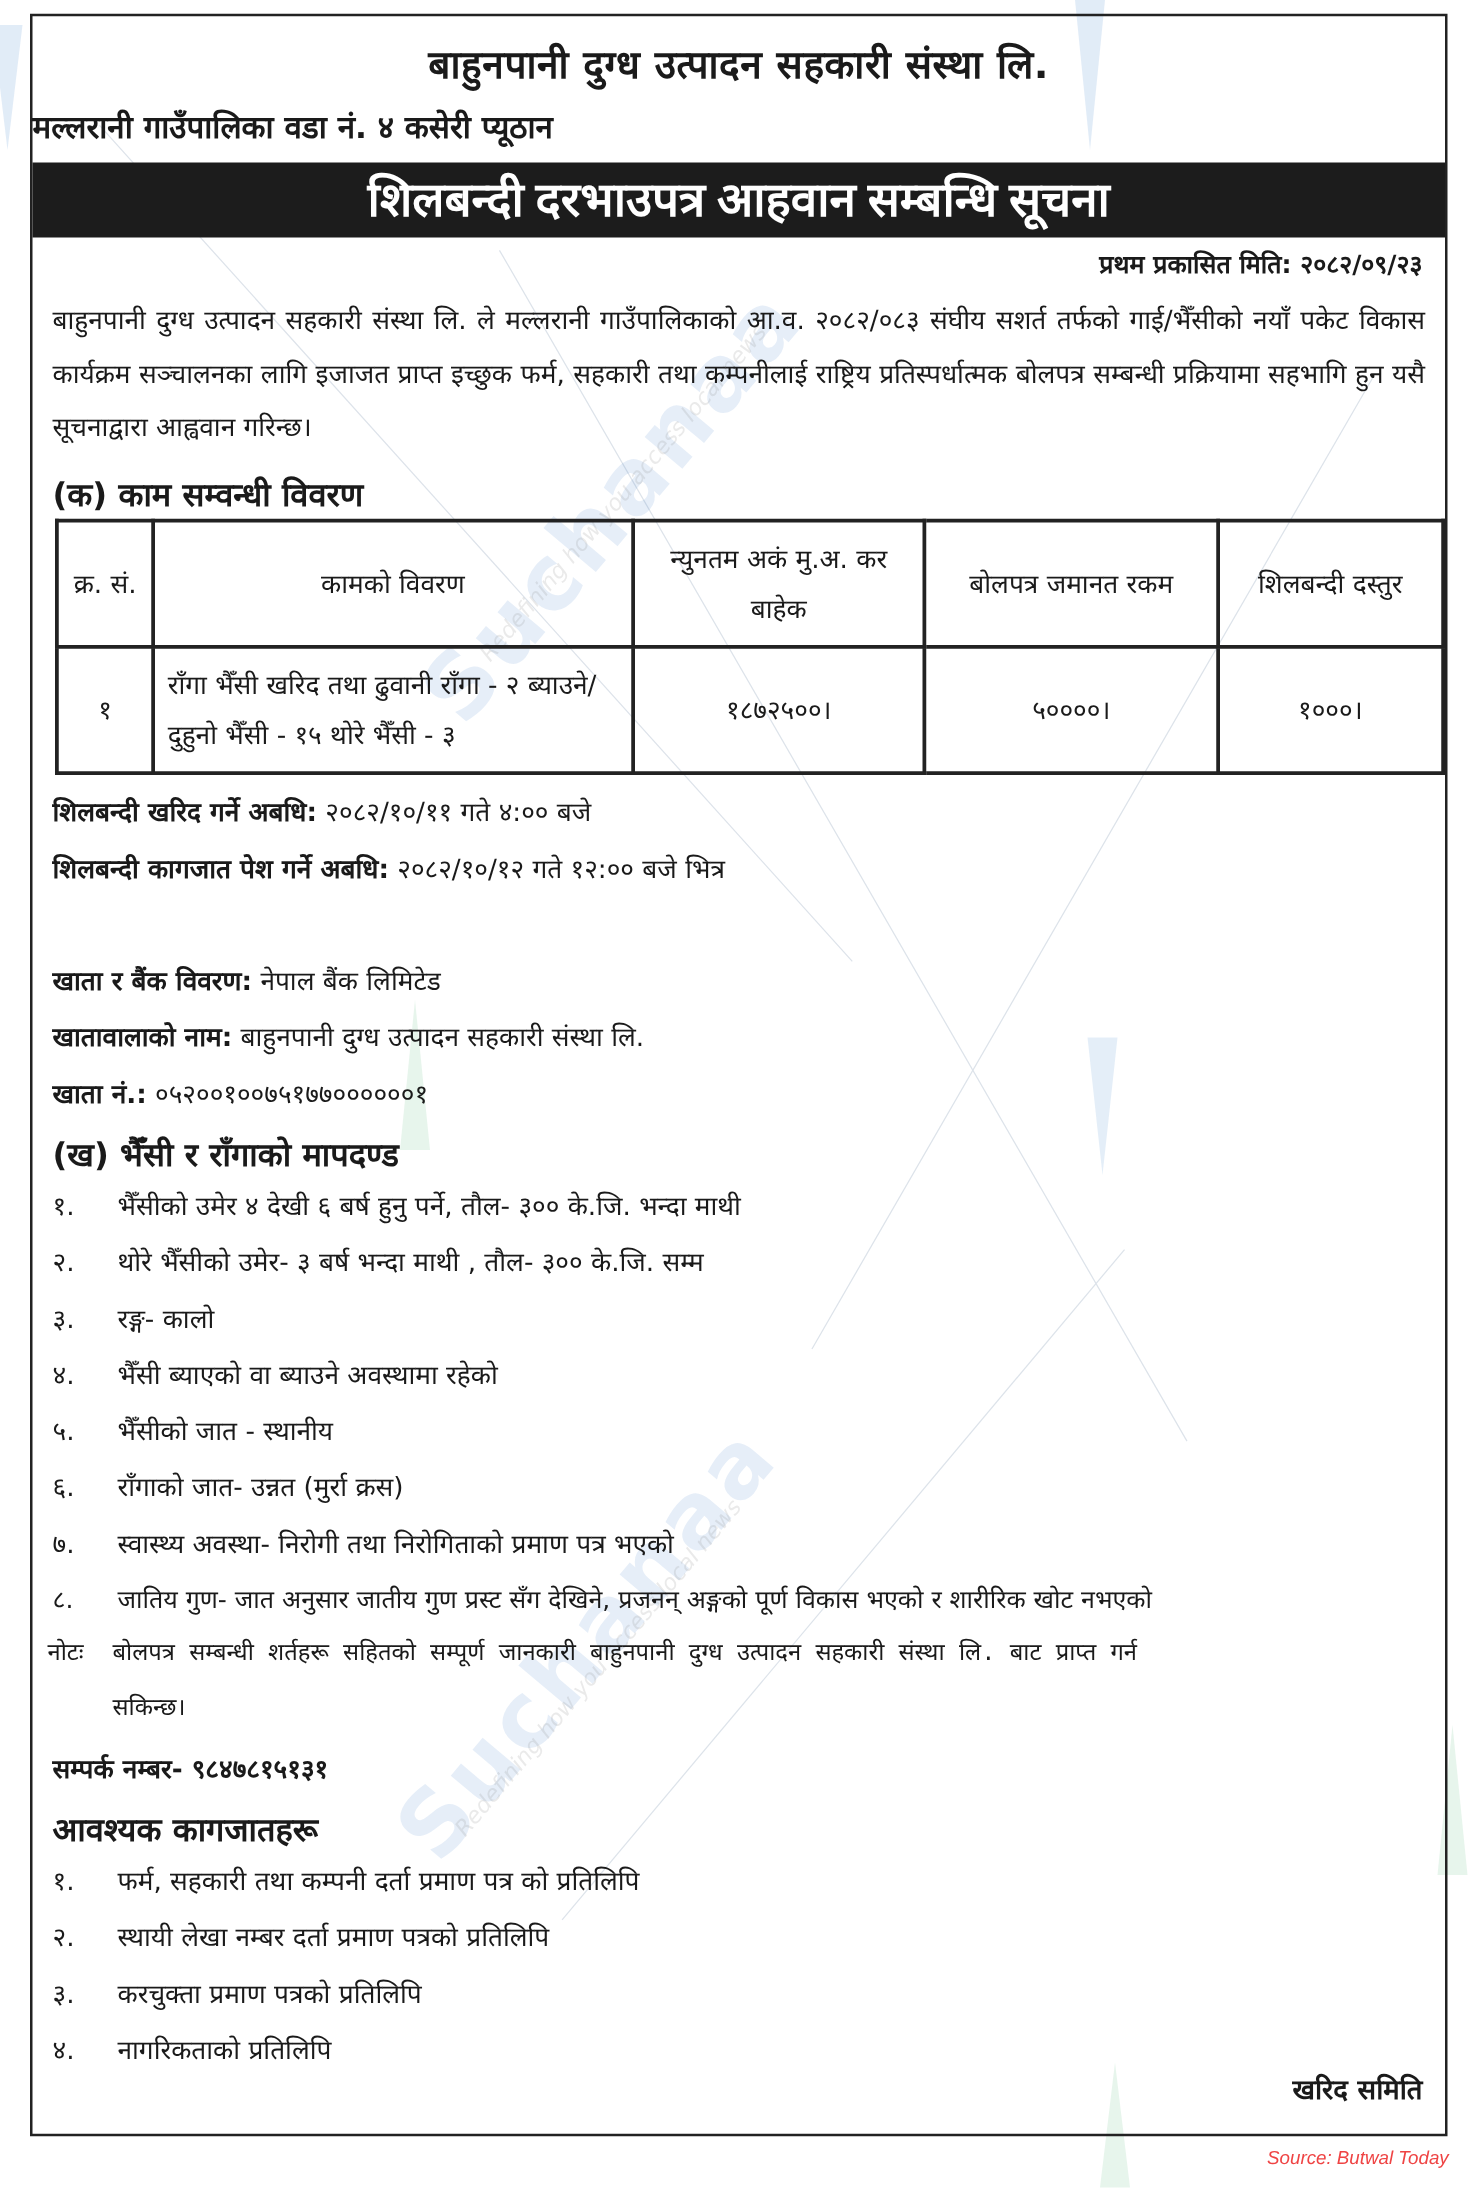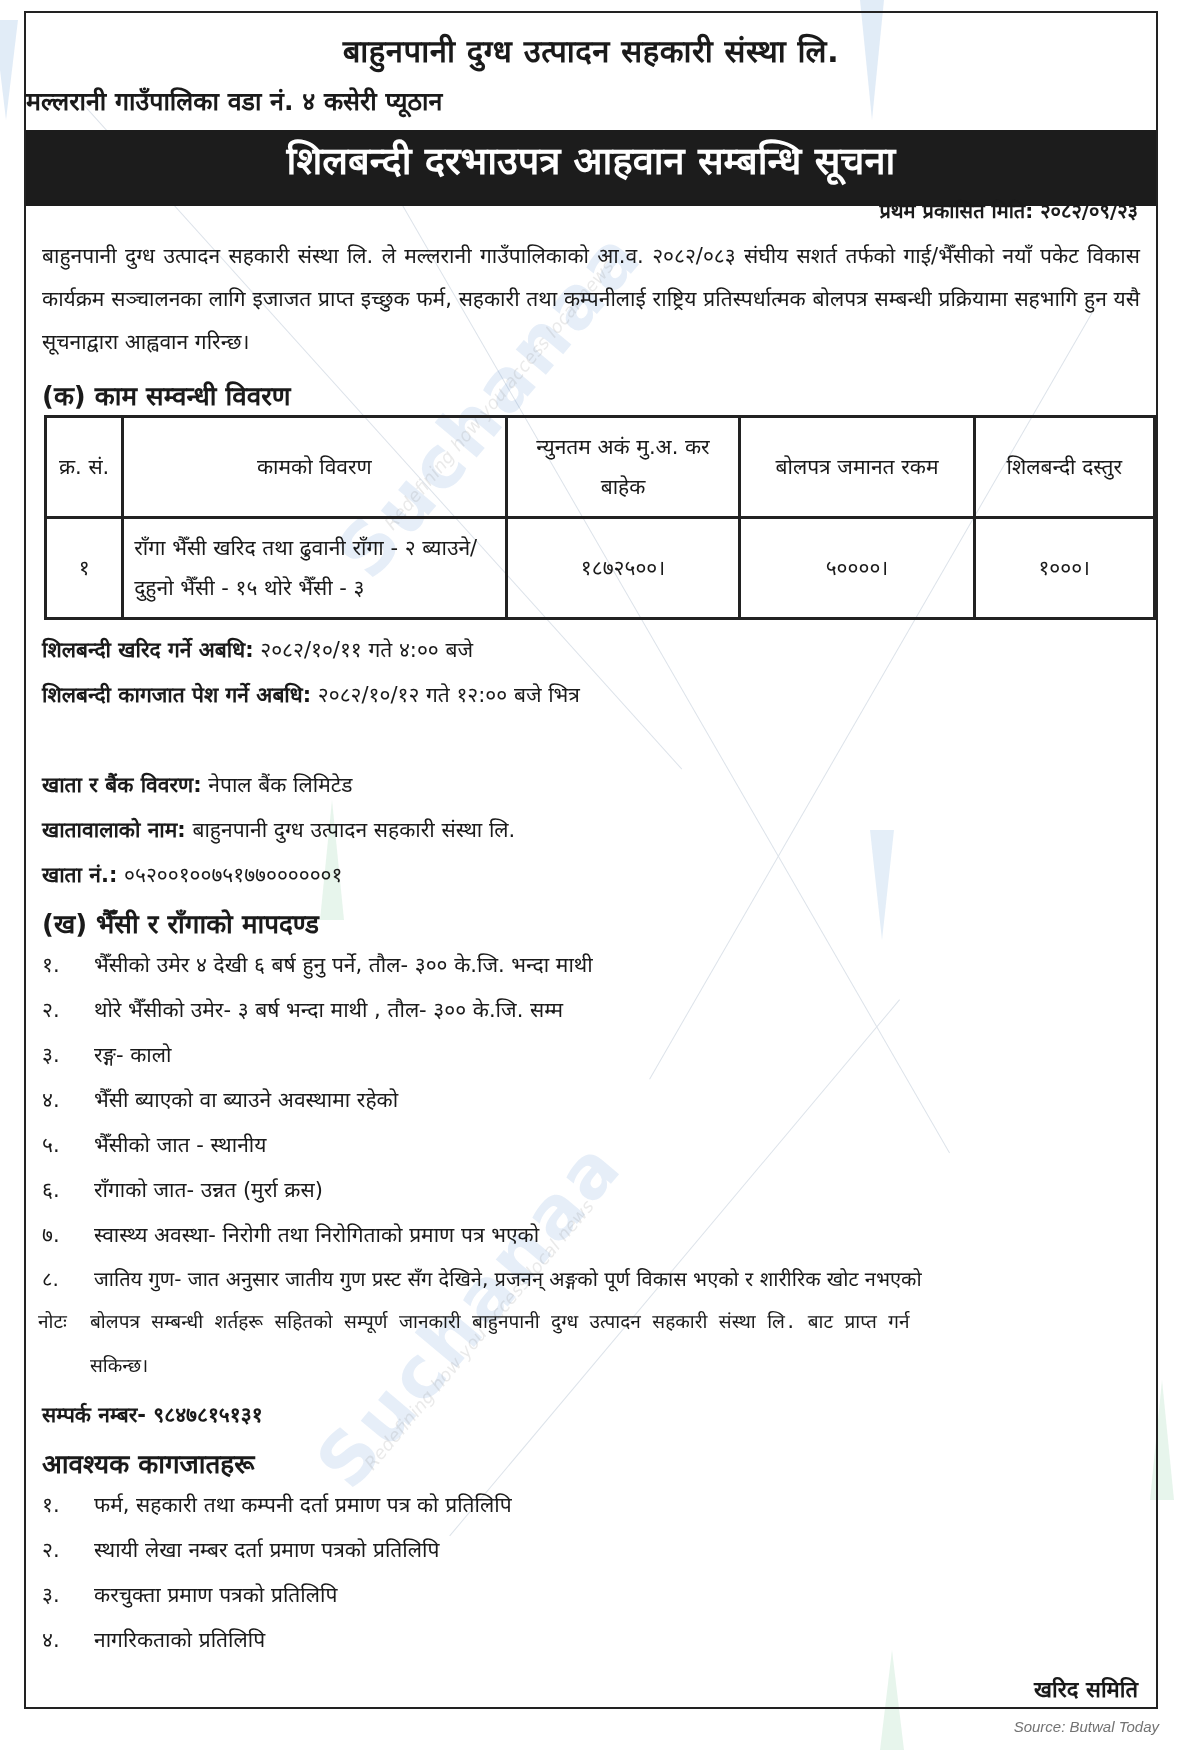--- a/index.html
+++ b/index.html
@@ -5,38 +5,38 @@
   html,body{margin:0;padding:0;}
   body{width:1181px;height:1750px;background:#ffffff;position:relative;overflow:hidden;font-family:"DejaVu Sans","Liberation Sans",sans-serif;color:#1a1a1a;}
   .wm{position:absolute;pointer-events:none;}
   .wm-line{position:absolute;height:1px;background:#dde3ea;transform-origin:0 0;}
   .wm-spike{position:absolute;width:0;height:0;border-left:12px solid transparent;border-right:12px solid transparent;}
   .wm-text{position:absolute;font-family:"DejaVu Sans",sans-serif;font-weight:bold;font-size:72px;color:rgba(60,120,200,0.13);transform:rotate(-50deg);transform-origin:0 0;letter-spacing:4px;}
   .wm-sub{position:absolute;font-family:"DejaVu Sans",sans-serif;font-style:italic;font-size:18px;color:rgba(140,140,140,0.18);transform:rotate(-50deg);transform-origin:0 0;}
   .frame{position:absolute;left:24px;top:11px;width:1134px;height:1698px;border:2px solid #222;box-sizing:border-box;}
   .org{position:absolute;left:0;right:0;top:16px;text-align:center;font-weight:bold;font-size:31px;letter-spacing:0.5px;}
   .addr{position:absolute;left:0;right:0;top:70px;text-align:left;font-weight:bold;font-size:25px;}
-  .banner{position:absolute;left:0;right:0;top:117px;height:76px;background:#1c1c1c;color:#fff;text-align:center;font-weight:bold;font-size:38px;line-height:62px;}
+  .banner{position:absolute;left:0;right:0;top:117px;height:60px;background:#1c1c1c;color:#fff;text-align:center;font-weight:bold;font-size:38px;line-height:62px;font-family:Liberation Serif, serif;}
   .pubdate{position:absolute;right:18px;top:184px;font-size:20px;font-weight:bold;}
   .intro{position:absolute;left:16px;right:16px;top:222px;font-size:21px;line-height:43px;text-align:justify;}
   .sec{position:absolute;left:16px;font-size:26px;font-weight:bold;}
   table.work{position:absolute;left:18px;top:402px;width:1112px;border-collapse:collapse;font-size:21px;}
   table.work td, table.work th{border:3px solid #222;text-align:center;vertical-align:middle;font-weight:normal;}
   table.work th{height:96px;line-height:40px;}
   table.work td{height:96px;line-height:40px;}
   table.work td.desc{text-align:left;padding-left:10px;}
   .kv{position:absolute;left:16px;font-size:21px;white-space:nowrap;}
   .kv b{font-weight:bold;}
   .item{position:absolute;left:16px;right:16px;font-size:21px;white-space:nowrap;}
   .item .n{display:inline-block;width:52px;}
   .note{position:absolute;left:12px;right:16px;font-size:19px;line-height:44px;font-family:Liberation Mono, monospace;}
   .note .n{display:inline-block;width:52px;}
   .note .cont{padding-left:52px;display:block;}
   .sign{position:absolute;right:18px;top:1653px;font-weight:bold;font-size:22px;}
-  .source{position:absolute;right:22px;top:1718px;font-style:italic;font-size:15px;color:#737373;font-family:"Liberation Sans",sans-serif;}
+  .source{position:absolute;right:22px;top:1718px;font-style:italic;font-size:15px;color:#ef4444;font-family:"Liberation Sans",sans-serif;}
 </style>
 </head>
 <body>
 
 <div class="wm" style="left:0;top:0;width:1181px;height:1750px;">
   <div class="wm-line" style="left:80px;top:100px;width:900px;transform:rotate(48deg);"></div>
   <div class="wm-line" style="left:1100px;top:300px;width:900px;transform:rotate(120deg);"></div>
   <div class="wm-line" style="left:400px;top:200px;width:1100px;transform:rotate(60deg);"></div>
   <div class="wm-line" style="left:900px;top:1000px;width:700px;transform:rotate(130deg);"></div>
   <div class="wm-spike" style="left:860px;top:0;border-top:120px solid rgba(90,150,210,0.18);"></div>
@@ -102,16 +102,16 @@
   </div>
 
   <div class="kv" style="top:1387px;font-weight:bold;">सम्पर्क नम्बर- ९८४७८१५१३१</div>
 
   <div class="sec" style="top:1432px;">आवश्यक कागजातहरू</div>
   <div class="item" style="top:1477px;"><span class="n">१.</span><span>फर्म, सहकारी तथा कम्पनी दर्ता प्रमाण पत्र को प्रतिलिपि</span></div>
   <div class="item" style="top:1522px;"><span class="n">२.</span><span>स्थायी लेखा नम्बर दर्ता प्रमाण पत्रको प्रतिलिपि</span></div>
   <div class="item" style="top:1567px;"><span class="n">३.</span><span>करचुक्ता प्रमाण पत्रको प्रतिलिपि</span></div>
   <div class="item" style="top:1612px;"><span class="n">४.</span><span>नागरिकताको प्रतिलिपि</span></div>
 
-  <div class="sign" style="top:1642px;margin-top:18px;">खरिद समिति</div>
+  <div class="sign" style="top:1642px;">खरिद समिति</div>
 </div>
 
 <div class="source">Source: Butwal Today</div>
 
 </body></html>

